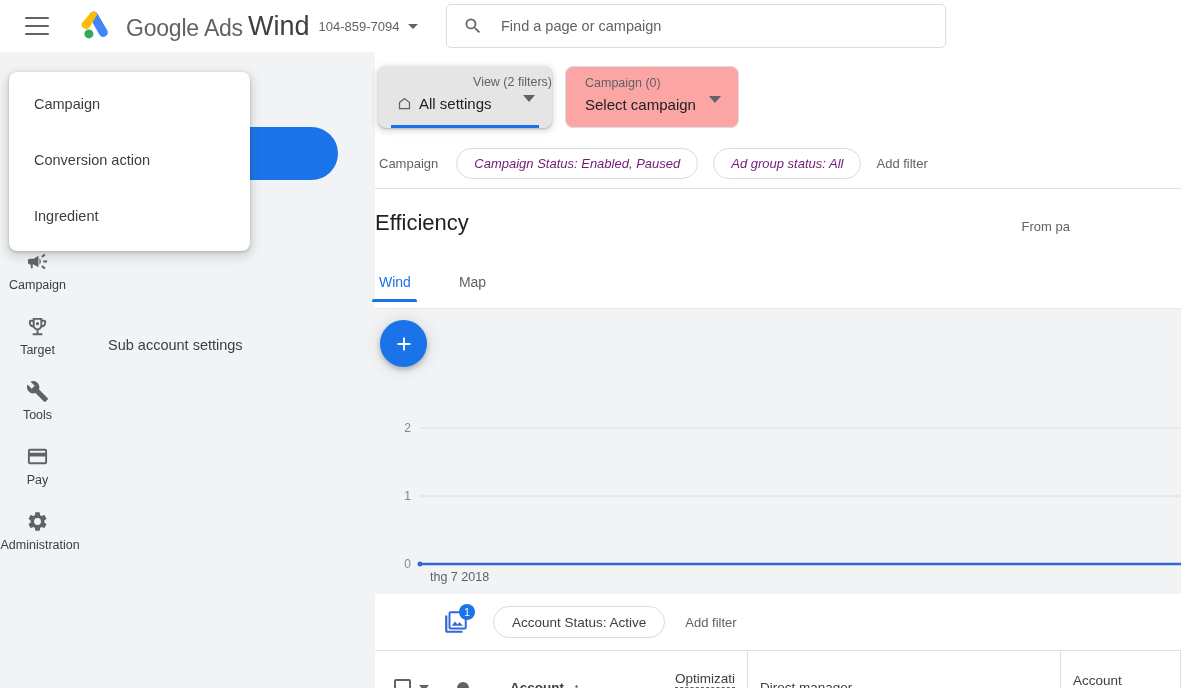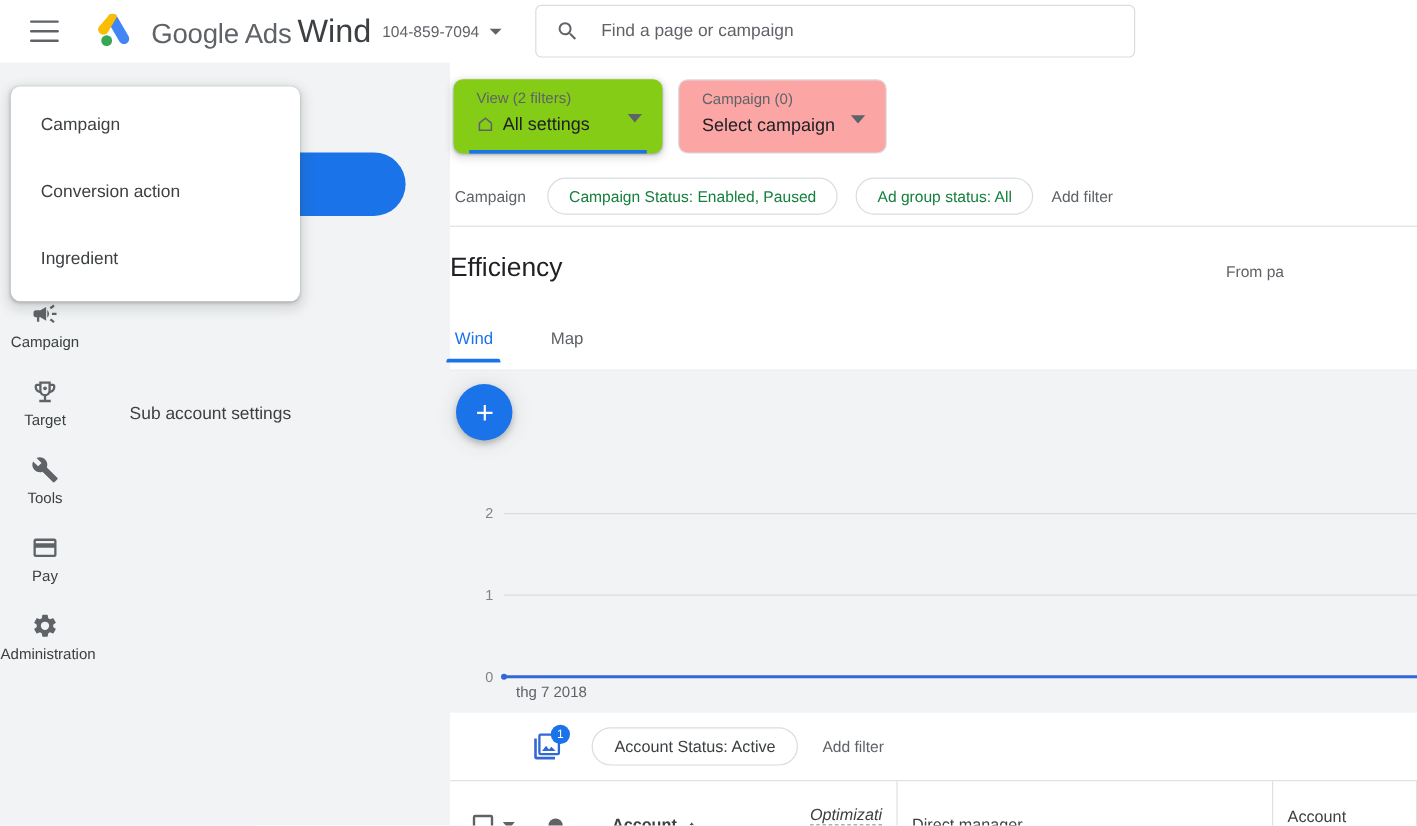--- a/index.html
+++ b/index.html
@@ -87,23 +87,23 @@
 
   
   .content {
     position:absolute; left:375px; top:52px; width:806px; height:636px;
     background:#fff;
   }
 
   .viewbar { position:absolute; left:0; top:14px; height:62px; display:flex; }
   .viewcard {
     position:relative; width:174px; height:62px; margin-left:3px;
-    background:#84cc16; border-radius:8px;
+    background:#e5e5e5; border-radius:8px;
     box-shadow:0 1px 2px rgba(60,64,67,.30), 0 2px 6px 2px rgba(60,64,67,.15);
-    padding:9px 0 0 19px; cursor:pointer;
+    padding:9px 0 0 19px; cursor:pointer;text-align:right;
   }
   .viewcard .cap { font-size:12.5px; color:#5f6368; line-height:15px; }
   .viewcard .val {
     font-size:15px; color:#202124; margin-top:5px; display:flex; align-items:center;
   }
   .viewcard .val .home { margin-right:7px; display:flex; }
   .viewcard .underline {
     position:absolute; left:13px; bottom:0; width:148px; height:3px; background:#1a73e8;
   }
   .caret-dd {
@@ -119,22 +119,23 @@
   .campcard .cap { font-size:12.5px; color:#5f6368; line-height:15px; }
   .campcard .val { font-size:15px; color:#202124; margin-top:5px; }
 
   .filterrow {
     position:absolute; left:0; top:95px; height:33px; display:flex; align-items:center;
   }
   .filterrow .flabel { font-size:13px; color:#5f6368; margin-left:4px; margin-right:18px; }
   .chip {
     height:31px; border:1px solid #dadce0; border-radius:16px;
     display:flex; align-items:center; padding:0 17px;
-    font-size:13px; color:#15803d; margin-right:15px; cursor:pointer; background:#fff;
+    font-size:13px; color:#701a75; margin-right:15px; cursor:pointer; background:#fff;
     white-space:nowrap;
+    font-style:italic;
   }
   .addfilter { font-size:13px; color:#5f6368; cursor:pointer; white-space:nowrap; }
 
   .divline { position:absolute; left:0; top:136px; width:806px; height:1px; background:#e0e0e0; }
 
   .pagehdr { position:absolute; left:0; top:158px; width:695px; }
   .pagetitle { font-size:22px; color:#202124; font-weight:400; }
   .frompa {
     position:absolute; right:0; top:9px; font-size:13px; color:#5f6368; white-space:nowrap;
   }
@@ -203,21 +204,21 @@
     cursor:pointer;
   }
   .sel-caret {
     width:0;height:0;border-left:5px solid transparent;border-right:5px solid transparent;
     border-top:6px solid #5f6368; margin-left:8px; cursor:pointer;
   }
   .dot { width:12px; height:12px; border-radius:50%; background:#5f6368; margin-left:28px; }
   .acct-col { margin-left:41px; display:flex; align-items:center; }
   .sortarrow { margin-left:9px; color:#3c4043; font-size:14px; }
   .dashed {
-    border-bottom:1px dashed #5f6368; line-height:16px; display:inline-block;font-style:italic;
+    border-bottom:1px dashed #5f6368; line-height:16px; display:inline-block;
   }
 </style>
 </head>
 <body>
 
 <div class="root">
 
   <div class="topbar">
     <div class="hamburger">
       <span></span>

